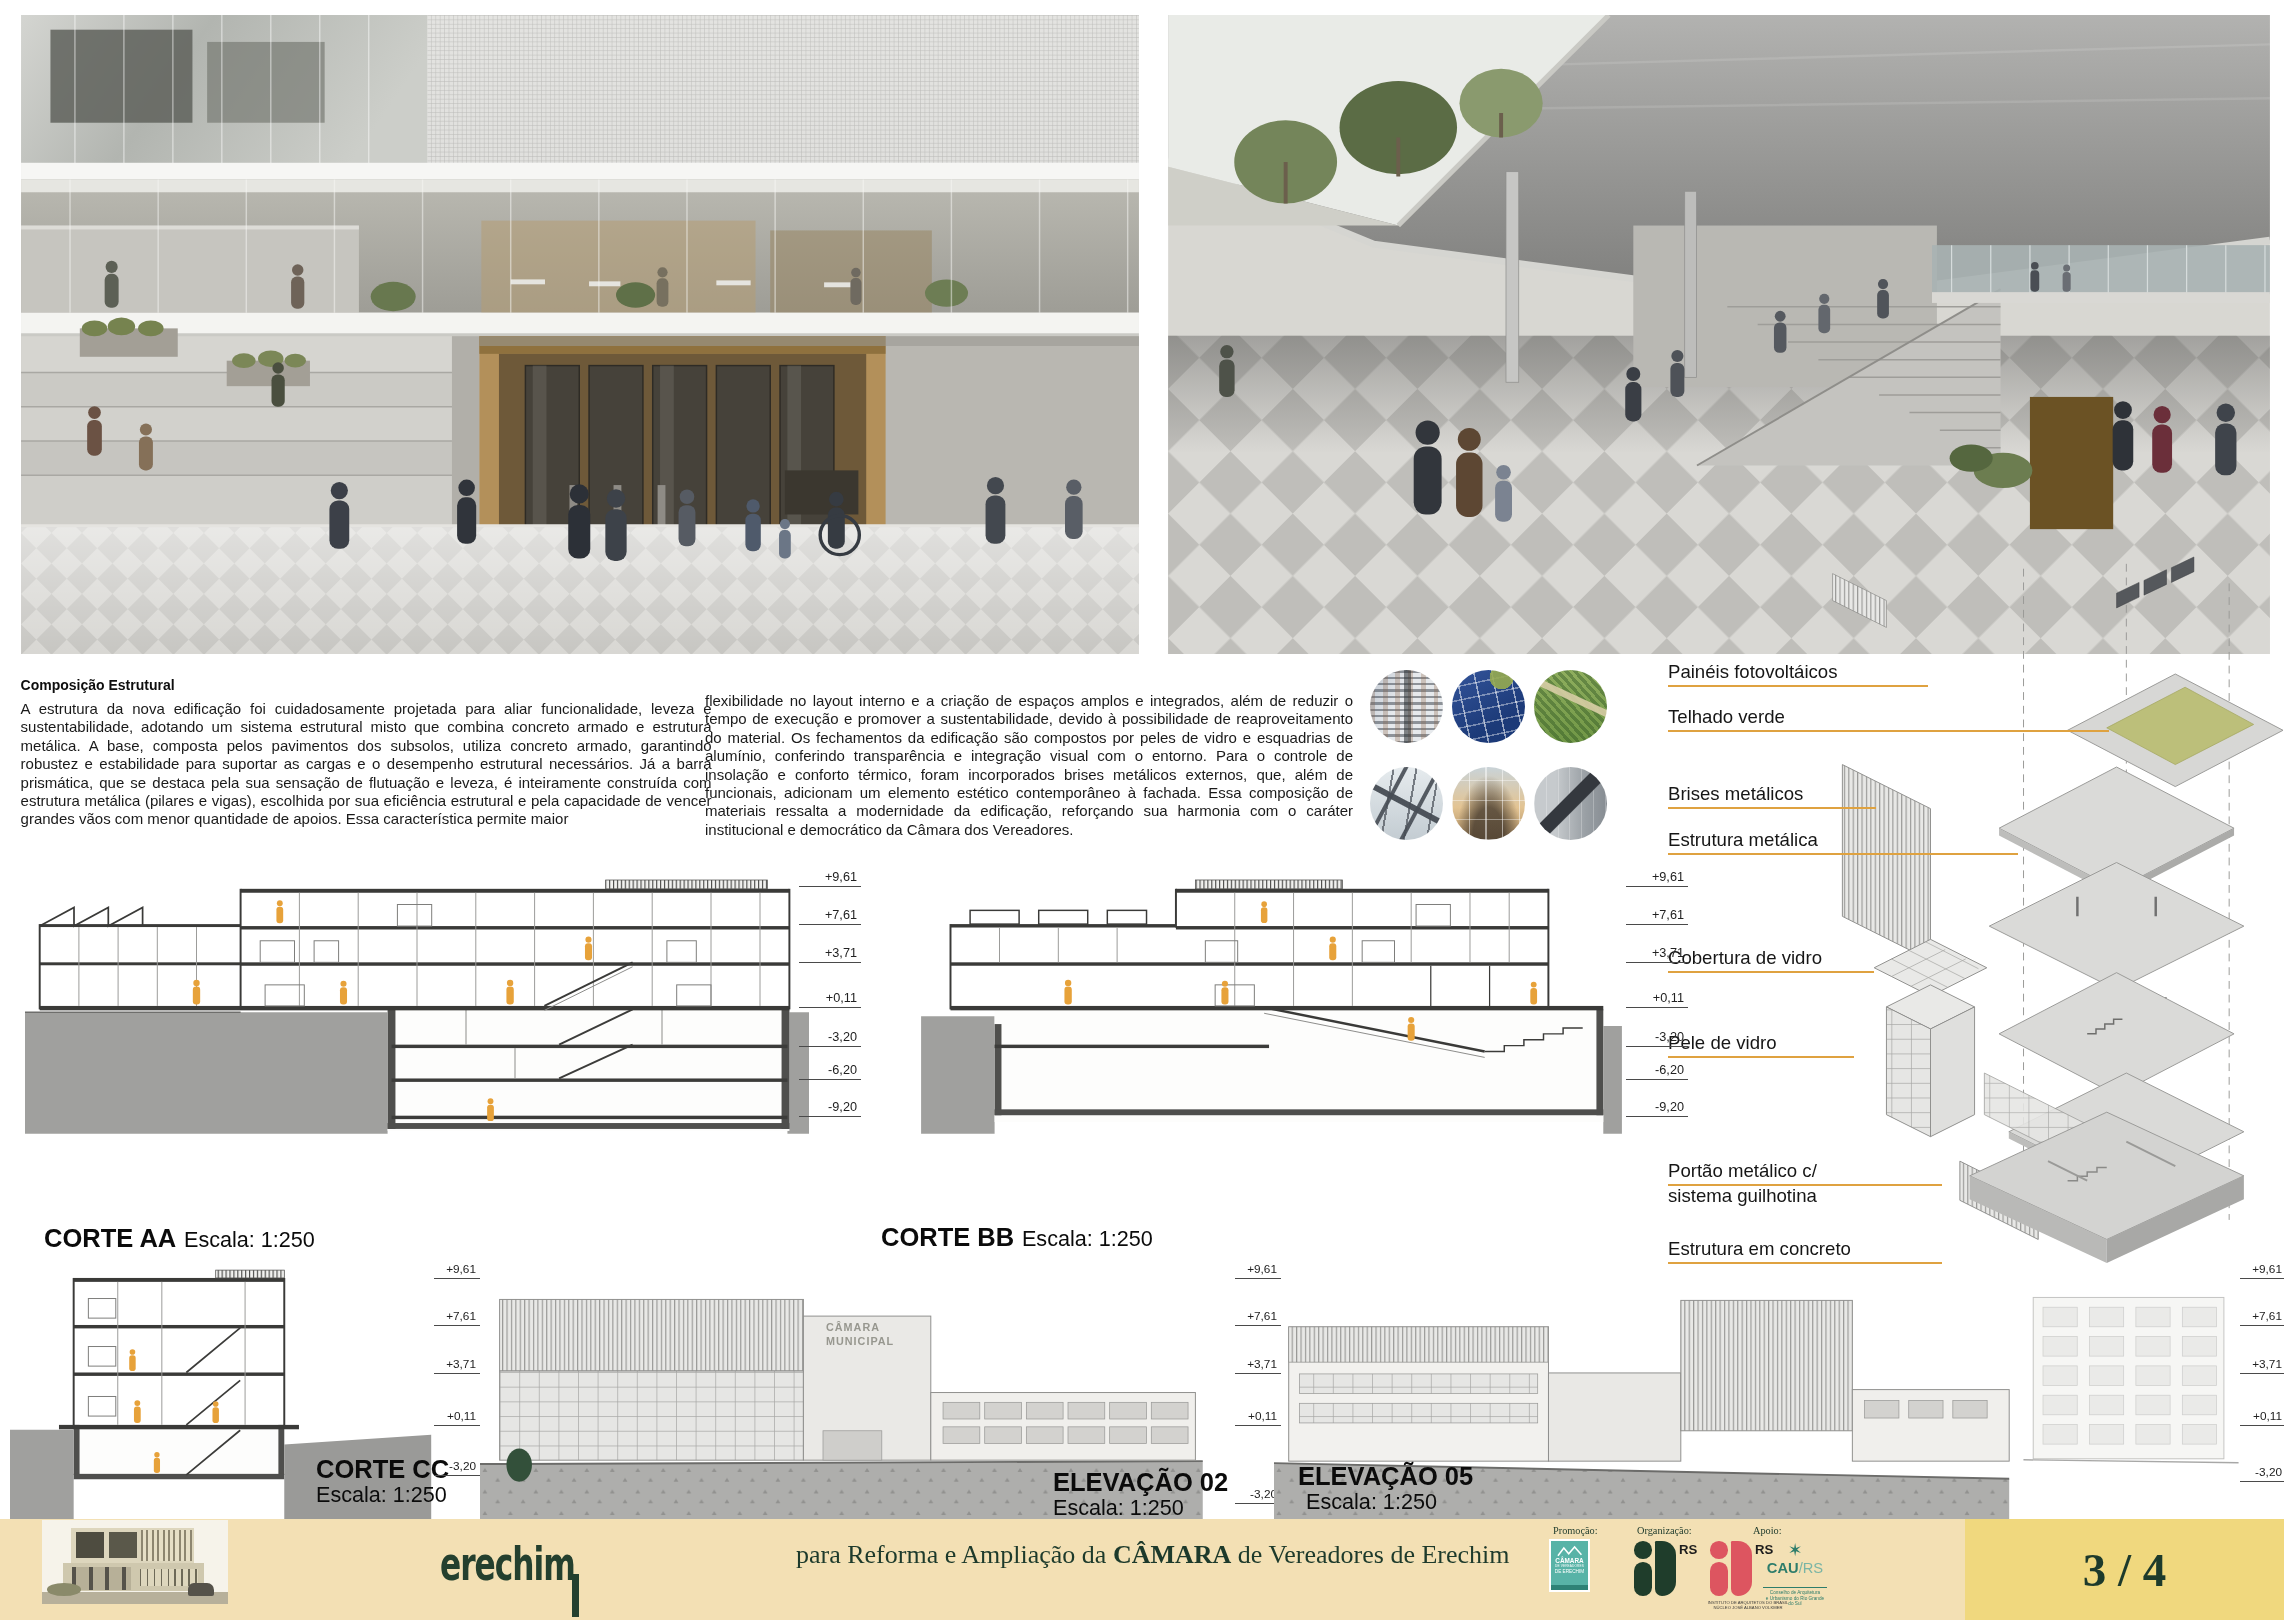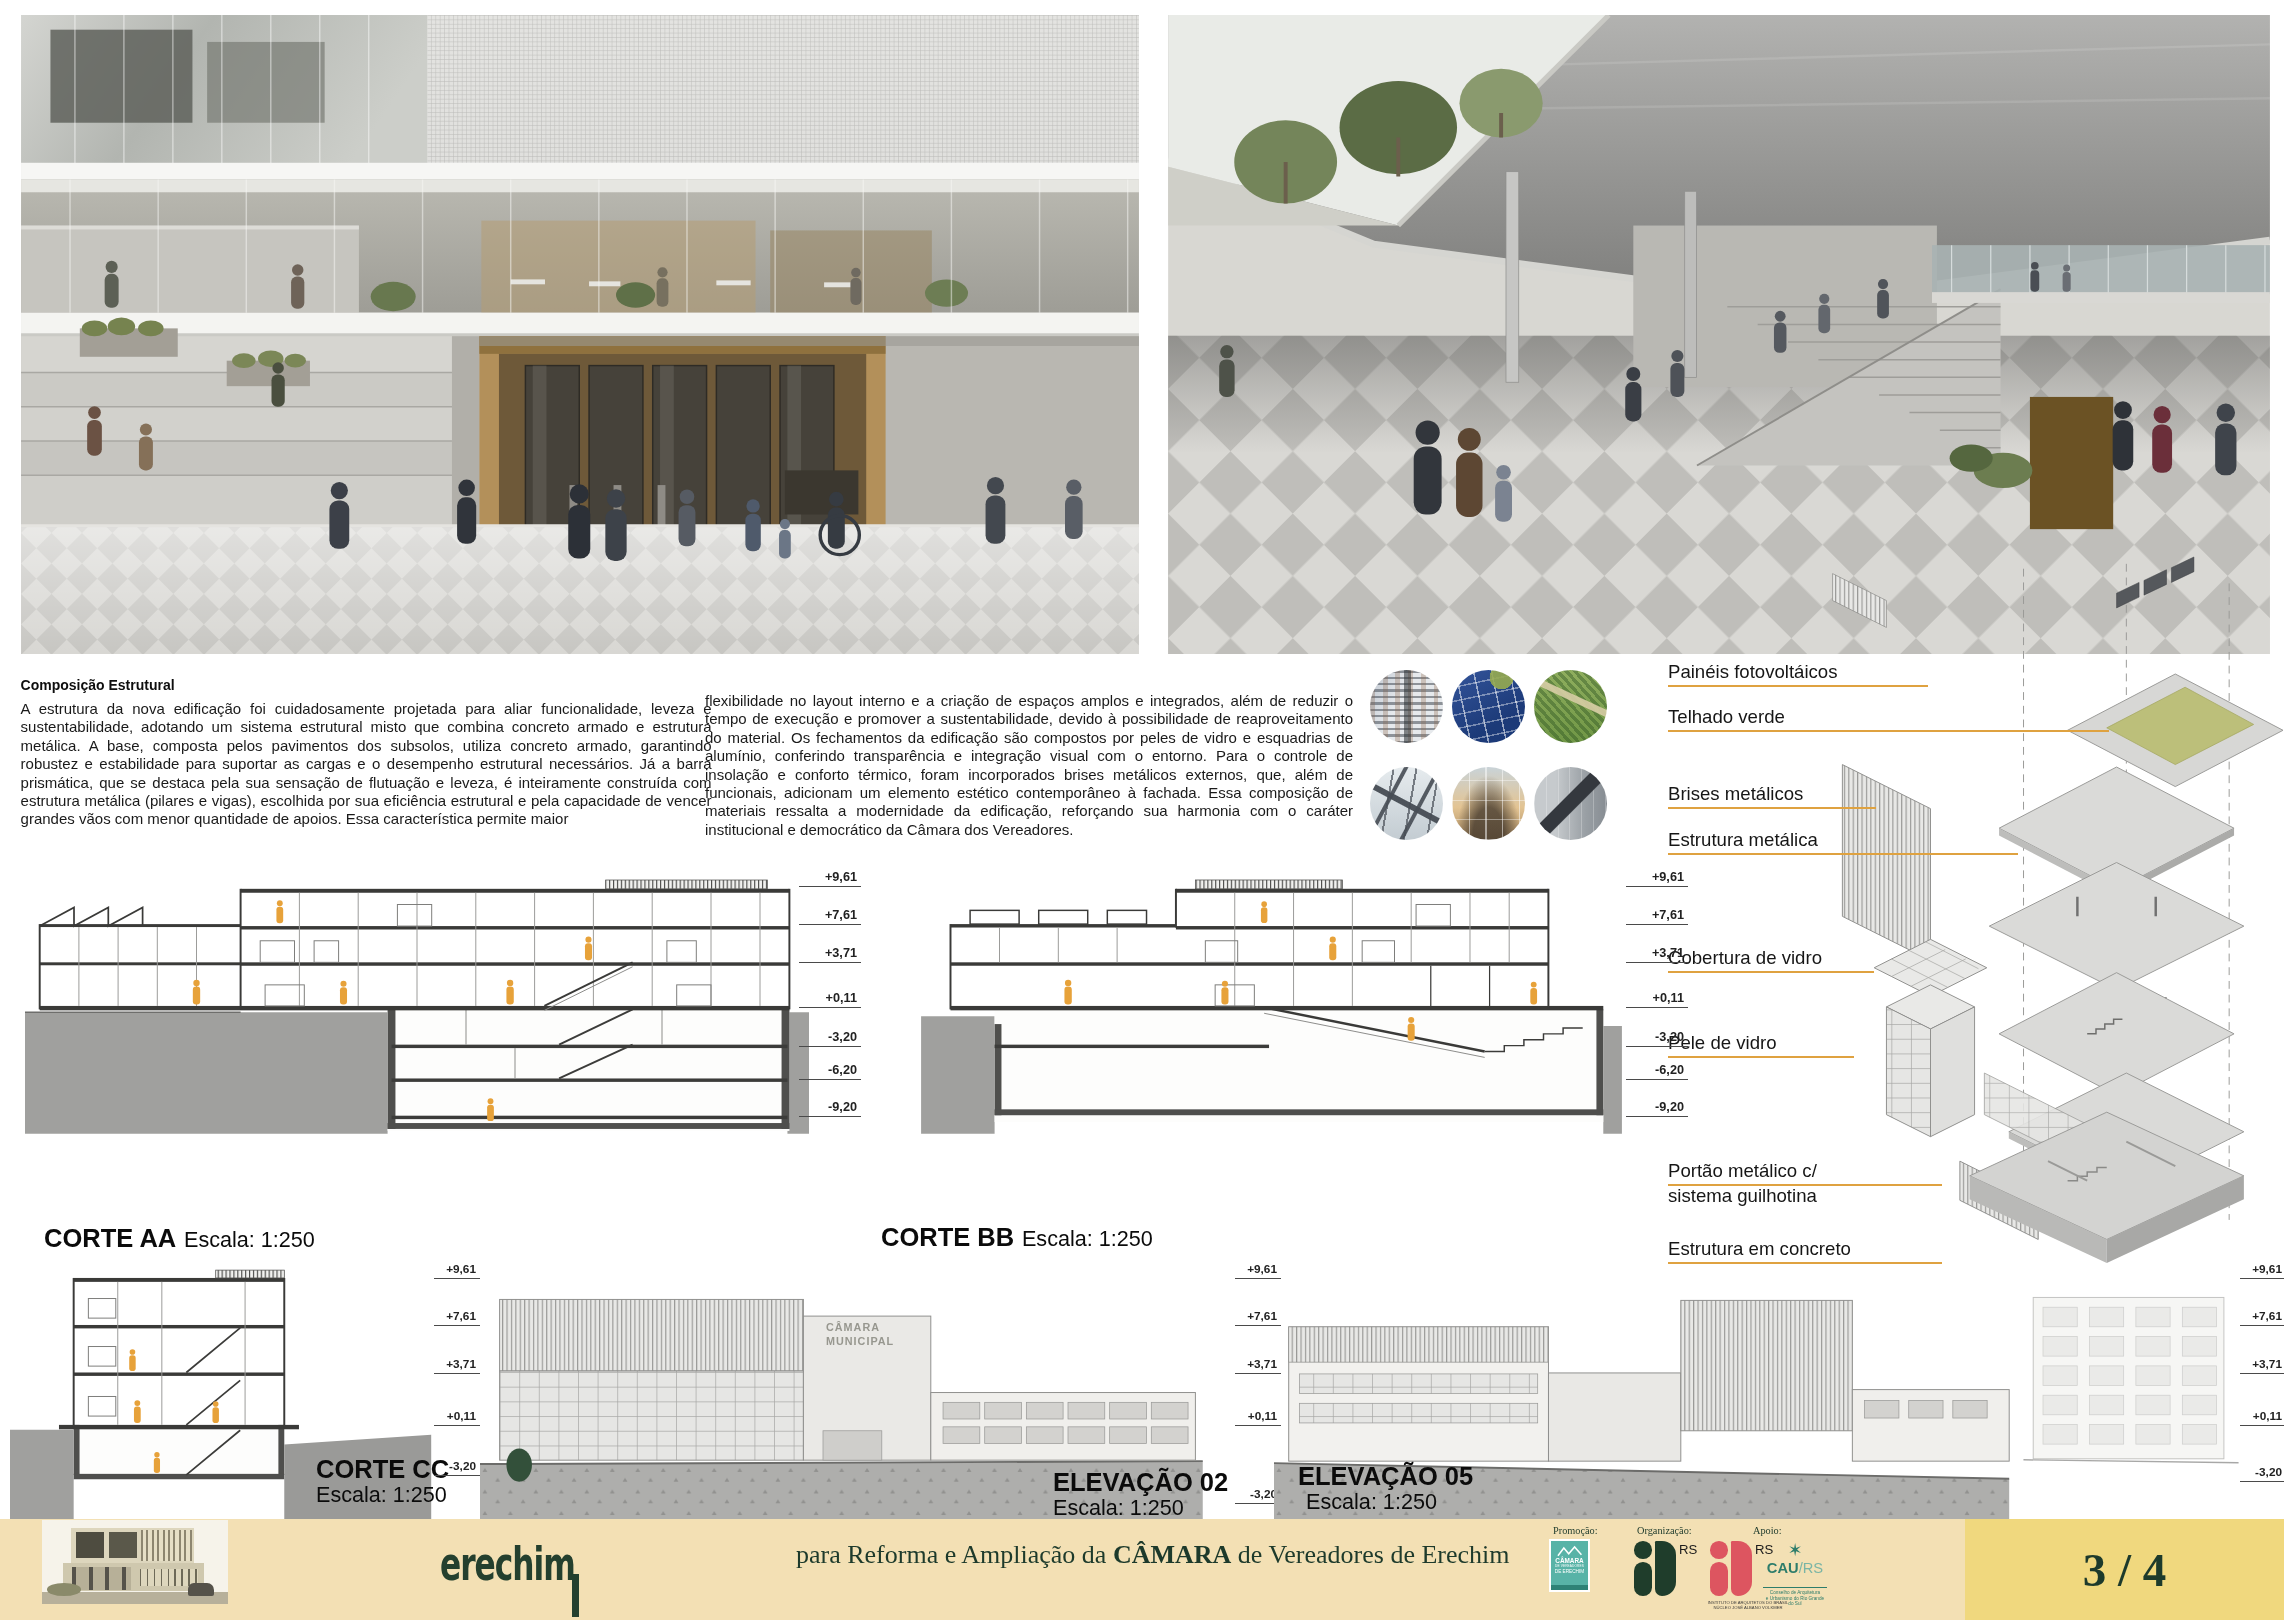--- a/index.html
+++ b/index.html
@@ -10,21 +10,21 @@
   .essay-heading{position:absolute;left:20.6px;top:677px;font-size:14px;font-weight:bold;color:#0e0e0e;}
   .essay-col{position:absolute;font-size:15px;line-height:18.4px;text-align:justify;color:#1a1a1a;}
   
   .mat{position:absolute;width:73px;height:73px;border-radius:50%;overflow:hidden;}
   .mat .bar{position:absolute;left:47%;top:0;width:9%;height:100%;background:rgba(40,45,50,.55);}
   
   .axlab{position:absolute;left:1668px;font-size:18.6px;line-height:20.6px;color:#161616;}
   .axlab .rule{height:2.4px;background:#dfa240;margin-top:2.4px;}
   
   .lvl{position:absolute;width:58px;border-bottom:1.2px solid #4a4a4a;text-align:right;
-       font-size:12.7px;line-height:14.7px;padding:0 3.9px 1px 0;color:#222;font-weight:bold;}
+       font-size:12.7px;line-height:14.7px;padding:0 3.9px 1px 0;color:#222;}
   .lvl.small{width:42px;font-size:11.8px;}
   
   .sec-label{position:absolute;font-size:25.5px;font-weight:bold;color:#0b0b0b;white-space:nowrap;}
   .sec-label .scale{font-size:21.6px;font-weight:normal;margin-left:7.8px;}
   .sec-label-stack{position:absolute;color:#0b0b0b;white-space:nowrap;}
   .sec-label-stack .l1{font-size:25.5px;font-weight:bold;line-height:27.4px;}
   .sec-label-stack .l2{font-size:21.6px;line-height:24.5px;}
   .sec-label-stack.center{text-align:center;}
   .sec-label-stack.right{text-align:left;}
   .facade-sign{position:absolute;left:826px;top:1320px;font-size:10.8px;line-height:14px;font-weight:bold;
@@ -44,21 +44,21 @@
   .cam-logo .inner{width:100%;height:100%;background:#58b3a7;position:relative;text-align:center;color:#fff;overflow:hidden;}
   .cam-logo .peaks{display:block;margin:3.9px auto 1px;}
   .cam-logo .t1{font-size:6.4px;font-weight:bold;line-height:6.9px;}
   .cam-logo .t2{font-size:3.2px;line-height:3.9px;letter-spacing:0.1px;}
   .cam-logo .t3{font-size:4.7px;line-height:5.4px;}
   .cam-logo .strip{position:absolute;left:0;bottom:0;width:100%;height:4.4px;background:#2e8276;}
   .iab{position:absolute;width:49px;height:55px;}
   .iab .dot{position:absolute;left:0;top:0;width:17.6px;height:17.6px;border-radius:50%;}
   .iab .stem{position:absolute;left:0;top:20.6px;width:17.6px;height:34px;border-radius:8.8px;}
   .iab .bowl{position:absolute;left:20.6px;top:0;width:21.6px;height:55px;border-radius:2px 21.6px 21.6px 10.8px;}
-  .iab .rs{position:absolute;left:45px;top:1px;font-size:13.2px;font-weight:normal;color:#1c1c1c;}
+  .iab .rs{position:absolute;left:45px;top:1px;font-size:13.2px;font-weight:bold;color:#1c1c1c;}
   .iab-sub{position:absolute;left:1699px;top:1601px;width:98px;font-size:4.2px;line-height:4.9px;
            text-align:center;color:#3a3a3a;white-space:pre-line;}
   .cau{position:absolute;left:1763px;top:1541px;width:64px;text-align:center;color:#2e7d6b;}
   .cau .star{font-size:17.6px;line-height:19.6px;}
   .cau .name{font-size:14.7px;font-weight:bold;line-height:15.7px;border-bottom:1px solid #2e7d6b;padding-bottom:11px;}
   .cau .name .suf{font-weight:normal;color:#7ab5a5;}
   .cau .sub{font-size:4.7px;line-height:5.4px;margin-top:2px;white-space:pre-line;}
   .photo{position:absolute;left:42px;top:1520px;width:186px;height:84px;background:#f6f3ea;overflow:hidden;}
 </style>
 </head>

